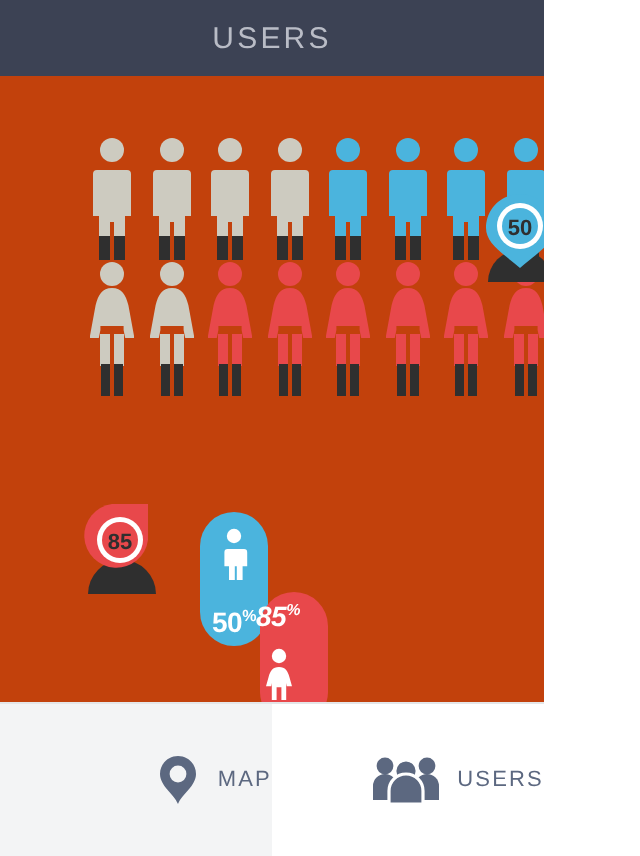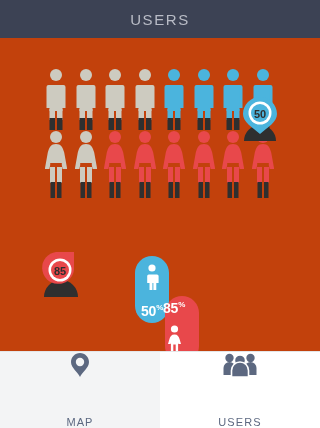--- a/index.html
+++ b/index.html
@@ -9,21 +9,21 @@
   body {
     width: 320px;
     height: 428px;
     overflow: hidden;
     background: #ffffff;
     font-family: "Liberation Sans", sans-serif;
     -webkit-font-smoothing: antialiased;
   }
   .app {
     position: relative;
-    width: 320px;
+    width: 272px;
     height: 428px;
     background: #ffffff;
     display: flex;
     flex-direction: column;
   }
 
   
   .header {
     height: 38px;
     flex: 0 0 38px;
@@ -83,40 +83,40 @@
 
   
   .pill {
     position: absolute;
     width: 34px;
     border-radius: 17px;
     display: flex;
     flex-direction: column;
     align-items: center;
     color: #ffffff;
-    margin-left: 35px;
   }
   .pill-male {
     left: 100px;
     top: 218px;
     height: 67px;
     background: #4bb4dd;
     justify-content: space-between;
     padding: 8px 0 5px 0;
     box-sizing: border-box;
   }
   .pill-female {
     left: 130px;
     top: 258px;
     height: 67px;
     background: #e8484b;
     justify-content: space-between;
     padding: 5px 16px 8px 0;
     box-sizing: border-box;
     z-index: 3;
+    font-style: italic;
   }
   .pill-value {
     font-size: 14px;
     font-weight: 700;
     line-height: 1;
     letter-spacing: -0.2px;
   }
   .pill-value sup {
     font-size: 8px;
     font-weight: 700;
@@ -131,23 +131,23 @@
   .tabbar {
     flex: 0 0 76px;
     height: 76px;
     display: flex;
     background: #f3f4f5;
     border-top: 1px solid #e4e6e8;
   }
   .tab {
     flex: 1 1 33.333%;
     display: flex;
-    flex-direction: column;
+    flex-direction: row;
     align-items: center;
-    justify-content: space-between;
+    justify-content: flex-end;
     gap: 9px;
     background: #f3f4f5;
     cursor: pointer;
   }
   .tab.active {
     background: #ffffff;
   }
   .tab-icon {
     display: block;
     height: 26px;

